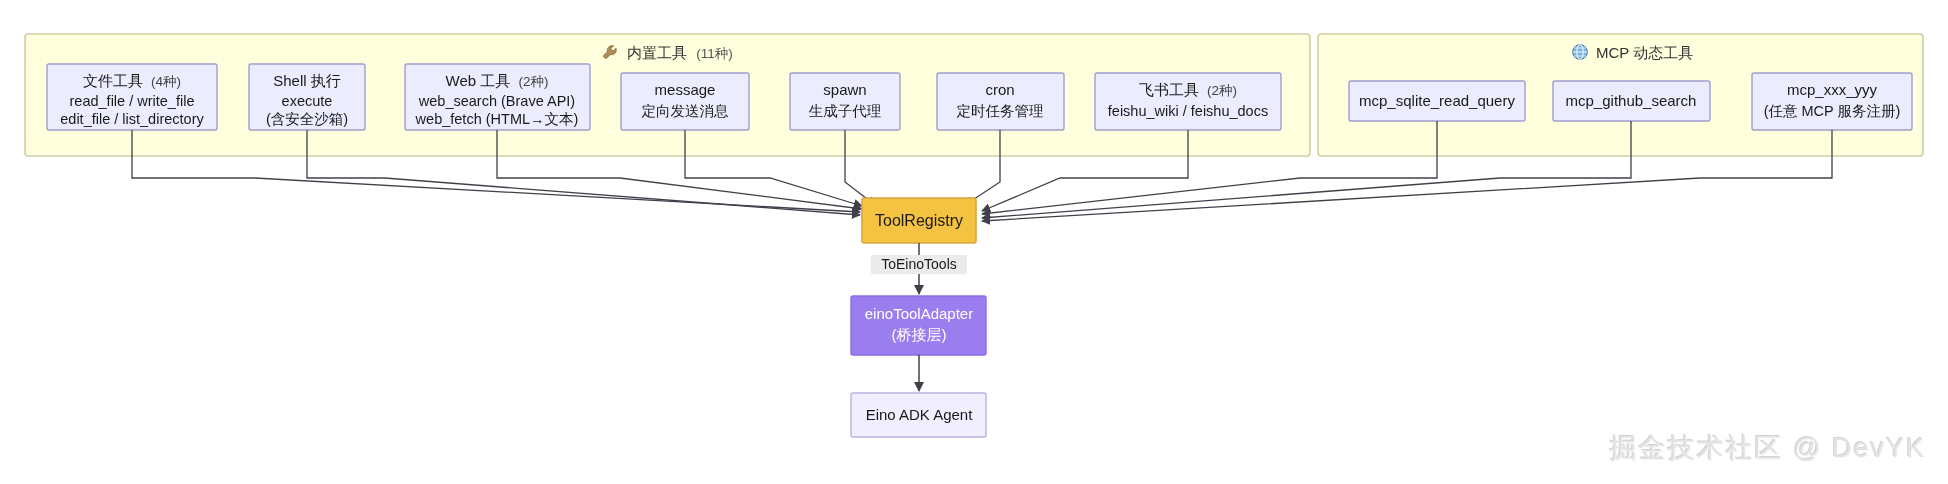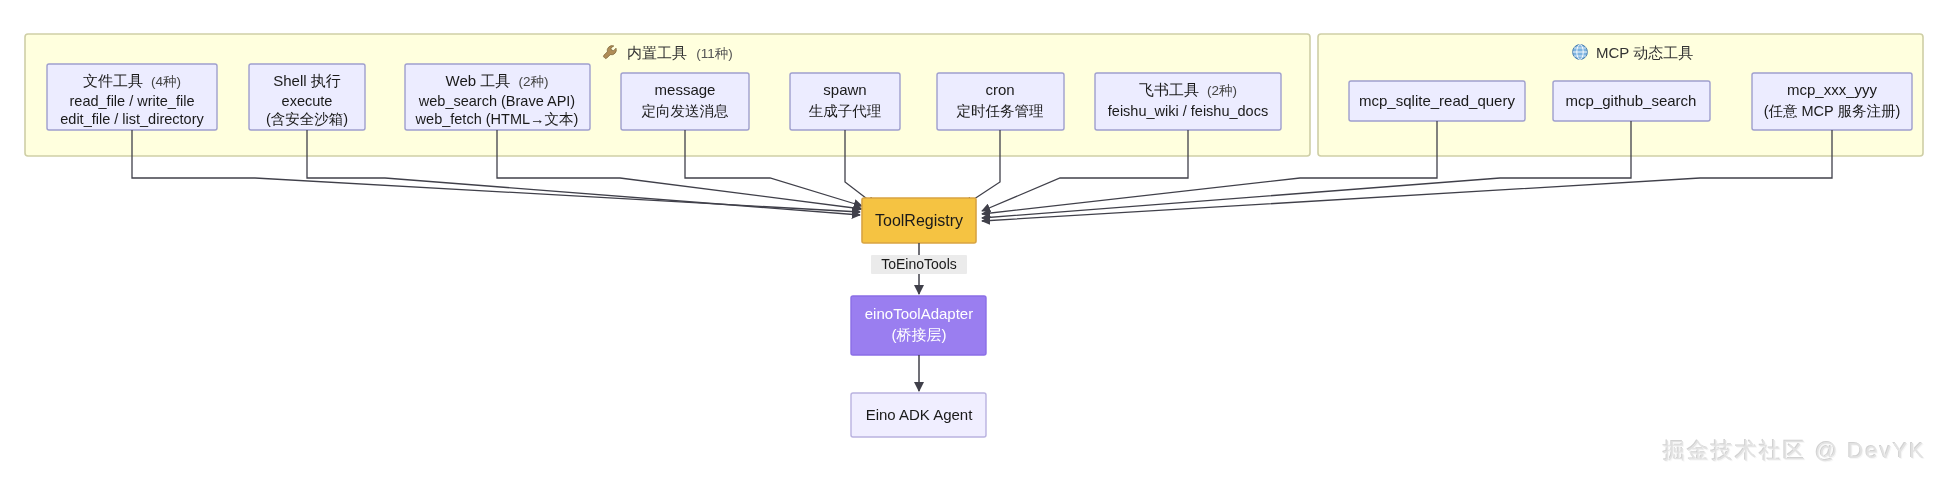--- a/index.html
+++ b/index.html
@@ -106,21 +106,21 @@
     fill: #1a1a1a;
     text-anchor: middle;
     font-family: "Liberation Sans", "DejaVu Sans", sans-serif;
   }
 
   
   .watermark {
     position: absolute;
     right: 22px;
     bottom: 18px;
-    font-size: 22px;
+    font-size: 27px;
     letter-spacing: 2px;
     color: #e2e2e2;
     text-shadow: 1px 1px 0 #f7f7f7, -1px -1px 0 #d2d2d2;
     font-family: "Liberation Sans", "DejaVu Sans", sans-serif;
     white-space: nowrap;
     user-select: none;
   }
 </style>
 </head>
 <body>

